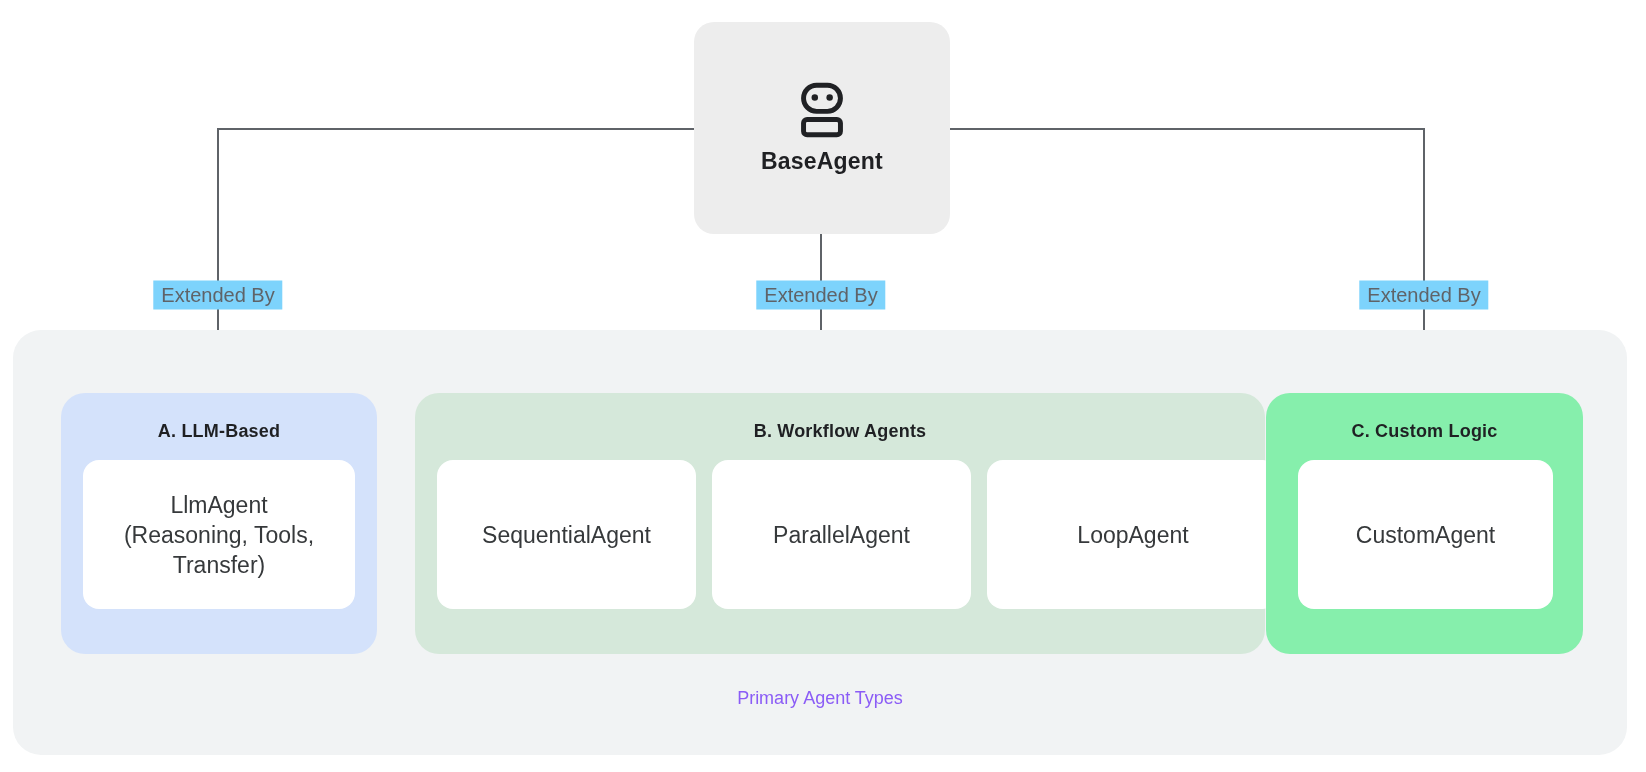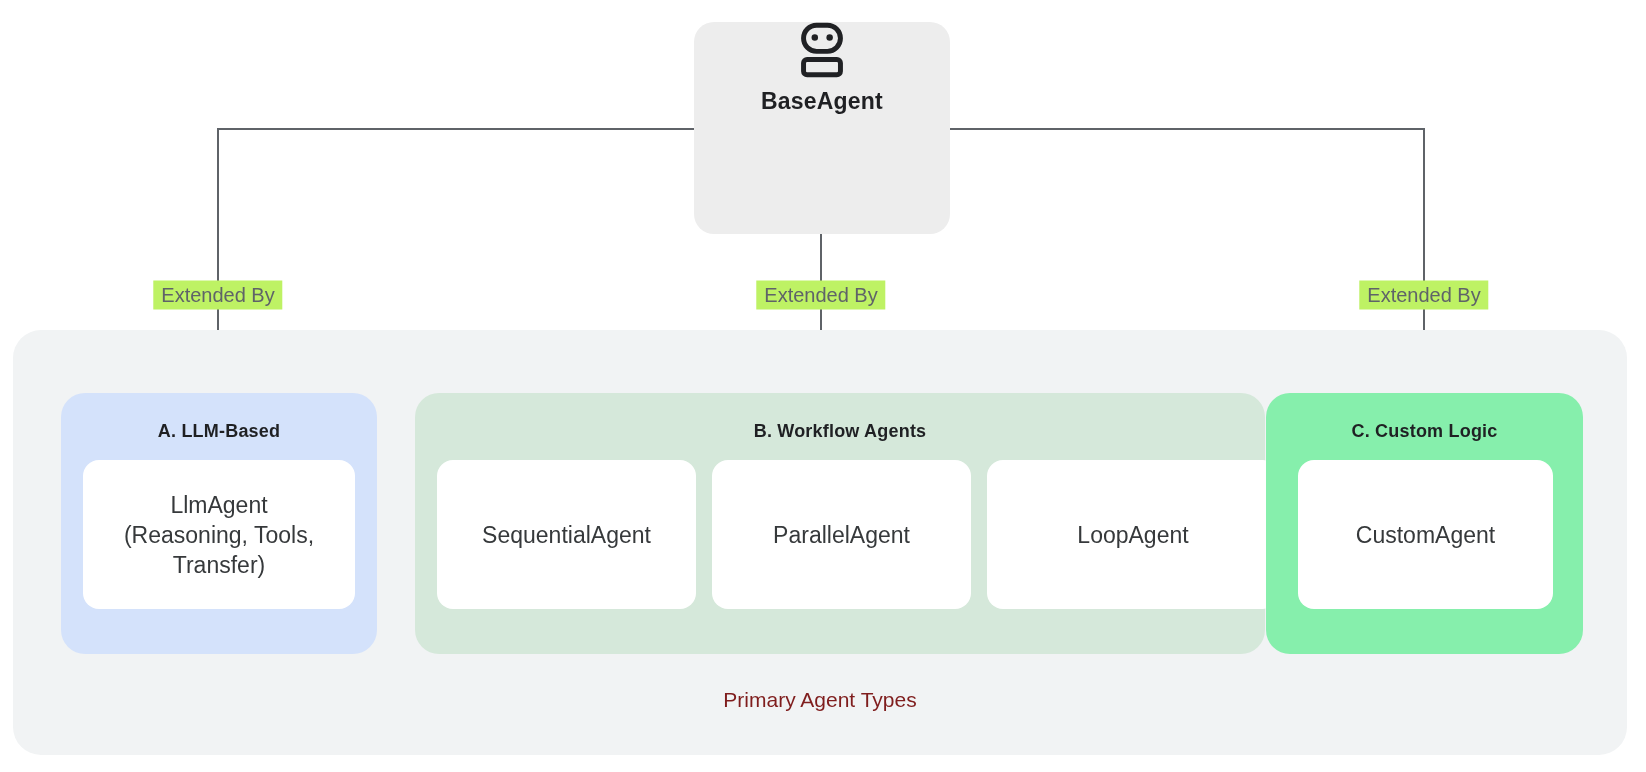--- a/index.html
+++ b/index.html
@@ -30,42 +30,42 @@
     border-right: 8px solid transparent;
     border-top: 14px solid #5f6368;
   }
   .ah-left  { left: 210px;  top: 377px; }
   .ah-mid   { left: 813px;  top: 377px; }
   .ah-right { left: 1416px; top: 377px; }
 
   .edge-label {
     position: absolute;
     transform: translate(-50%, -50%);
-    background: #bef264;
+    background: #7dd3fc;
     padding: 3px 8px;
     font-size: 20px;
     color: #5f6368;
     white-space: nowrap;
     z-index: 3;
   }
   .el-left  { left: 218px;  top: 295px; }
   .el-mid   { left: 821px;  top: 295px; }
   .el-right { left: 1424px; top: 295px; }
 
   
   .node-base {
     position: absolute;
     left: 694px; top: 22px;
     width: 256px; height: 212px;
     background: #ededed;
     border-radius: 20px;
     display: flex;
     flex-direction: column;
     align-items: center;
-    justify-content: flex-start;
+    justify-content: center;
     gap: 10px;
     z-index: 2;
   }
   .node-base-label {
     font-size: 23px;
     font-weight: 700;
     color: #1f2023;
     letter-spacing: 0.2px;
   }
   .robot-icon { display: block; }
@@ -119,22 +119,22 @@
   .card-llm        { left: 22px;  width: 272px; }  
   .card-sequential { left: 22px;  width: 259px; }  
   .card-parallel   { left: 297px; width: 259px; }
   .card-loop       { left: 572px; width: 292px; }
   .card-custom     { left: 32px;  width: 255px; }  
 
   .caption {
     position: absolute;
     left: 0; right: 0; top: 358px;   
     text-align: center;
-    font-size: 21px;
-    color: #7f1d1d;
+    font-size: 18px;
+    color: #8b5cf6;
   }
 </style>
 </head>
 <body>
 
 <div class="canvas">
 
   <div class="hline"></div>
   <div class="vline vline-left"></div>
   <div class="vline vline-mid"></div>

